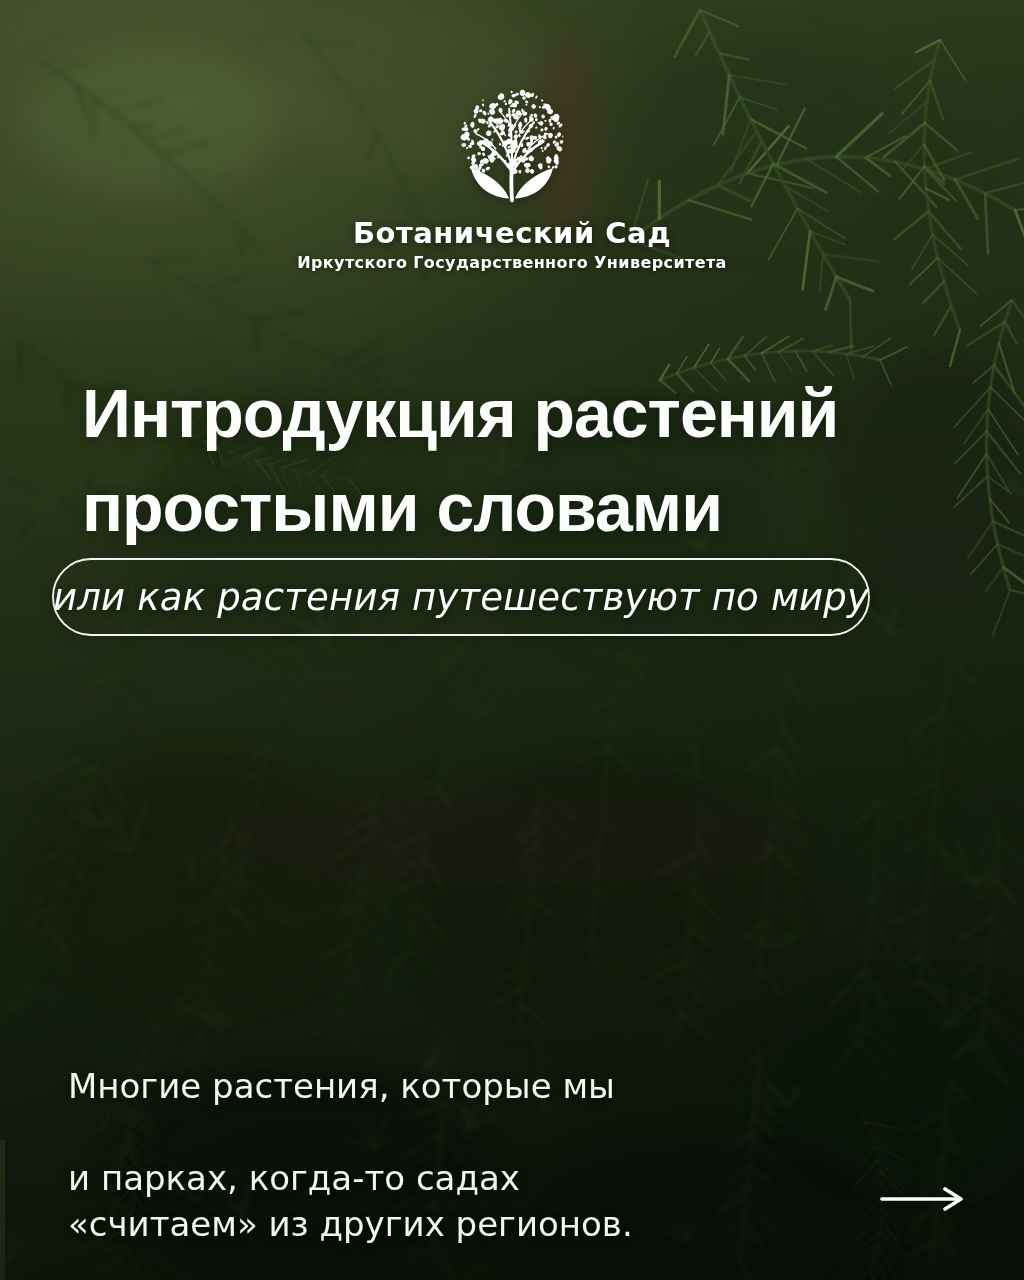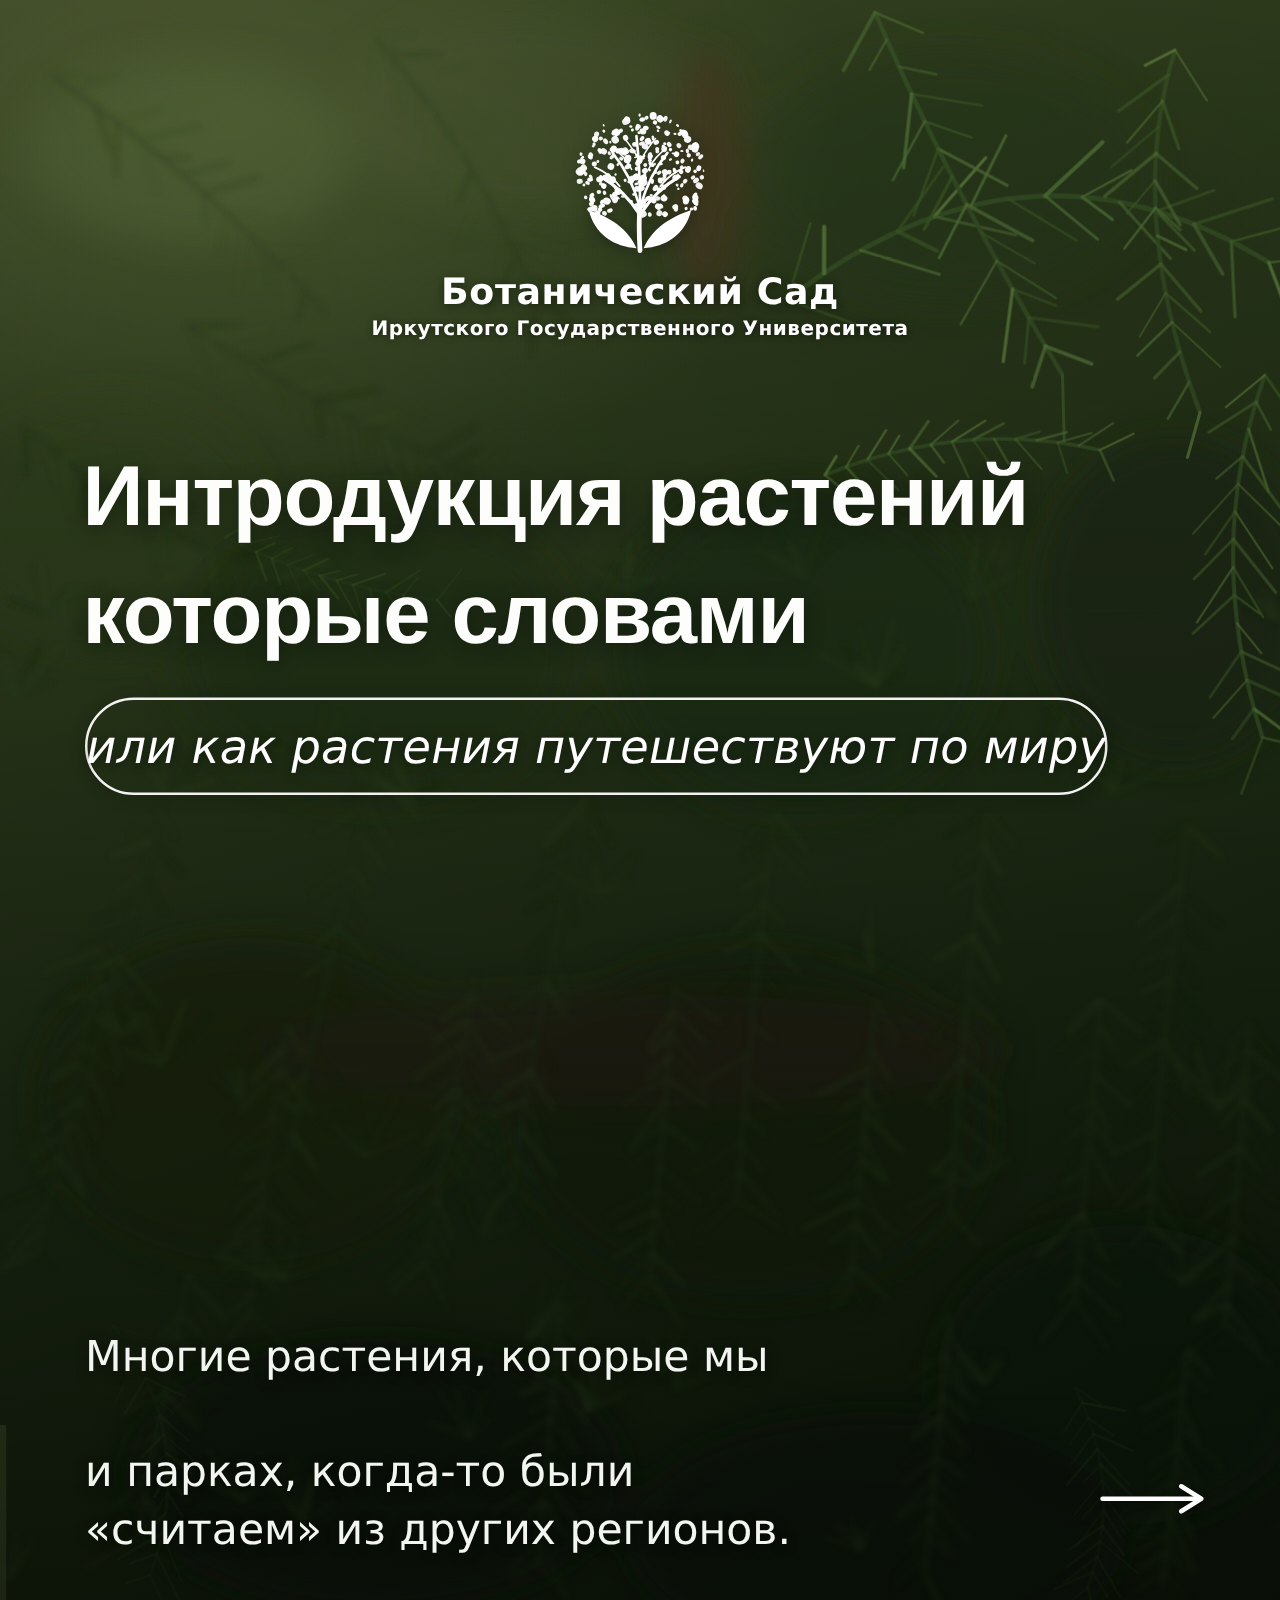--- a/index.html
+++ b/index.html
@@ -17,27 +17,27 @@
       linear-gradient(180deg, rgba(10,15,6,0.10) 0%, rgba(10,15,6,0.26) 42%, rgba(8,12,6,0.46) 72%, rgba(5,9,4,0.60) 100%);
   }
   .logo{position:absolute;left:0;top:84px;width:1024px;text-align:center;color:#fff;}
   .logo-tree{width:124px;height:128px;margin:0 auto;display:block;
     filter:drop-shadow(0 2px 6px rgba(0,0,0,0.35));}
   .logo-title{margin-top:4px;font-size:29px;font-weight:700;letter-spacing:0.5px;
     text-shadow:0 2px 8px rgba(0,0,0,0.45);}
   .logo-subtitle{margin-top:3px;font-size:16px;font-weight:700;letter-spacing:0.4px;
     text-shadow:0 1px 5px rgba(0,0,0,0.5);}
   .hero-title{
-    position:absolute;left:66px;top:350px;margin:0;width:920px;
+    position:absolute;left:66px;top:350px;margin:16px;width:920px;
     font-family:"Liberation Sans",sans-serif;font-weight:700;
     font-size:68px;line-height:94px;letter-spacing:-1px;color:#fdfefc;
     text-shadow:0 3px 16px rgba(0,0,0,0.35);
   }
   .tagline-pill{
-    position:absolute;left:68px;top:558px;width:814px;height:74px;
+    position:absolute;left:52px;top:558px;width:814px;height:74px;
     border:2px solid rgba(255,255,255,0.94);border-radius:40px;
     display:flex;align-items:center;justify-content:center;
     box-shadow:0 2px 14px rgba(0,0,0,0.18);
   }
   .tagline-pill span{
     font-style:italic;font-size:37px;color:#ffffff;letter-spacing:0.2px;
     text-shadow:0 2px 8px rgba(0,0,0,0.35);white-space:nowrap;
   }
   .footer-text{
     position:absolute;left:68px;top:1029px;width:640px;
@@ -1371,30 +1371,30 @@
           <ellipse cx="82.492640916728" cy="49.39035756673186" rx="1.699751809728332" ry="1.1483697703606497" transform="rotate(177.7776756277308 82.492640916728 49.39035756673186)" opacity="0.9680073260888458"></ellipse>
           <ellipse cx="44.87799780709935" cy="25.781808839808008" rx="1.0257473866222426" ry="0.8597336361784377" transform="rotate(16.794729907996953 44.87799780709935 25.781808839808008)" opacity="0.9334632638841868"></ellipse>
           <ellipse cx="56.57828459766189" cy="61.1731187584462" rx="1.2366251025581732" ry="1.2137798496431798" transform="rotate(24.357668752782047 56.57828459766189 61.1731187584462)" opacity="0.9515879820659757"></ellipse>
           <ellipse cx="15.554387048275878" cy="41.10544963724304" rx="1.4920943008502945" ry="1.2493134385463427" transform="rotate(102.8075140574947 15.554387048275878 41.10544963724304)" opacity="0.9554794606566429"></ellipse>
         </g>
       </svg>
     <div class="logo-title">Ботанический Сад</div>
     <div class="logo-subtitle">Иркутского Государственного Университета</div>
   </header>
 
-  <h1 class="hero-title"><span>Интродукция растений</span><br><span>которые словами</span></h1>
+  <h1 class="hero-title"><span>Интродукция растений</span><br><span>простыми словами</span></h1>
 
   <div class="tagline-pill">
     <span>или как растения путешествуют по миру</span>
   </div>
 
   <p class="footer-text">
     <span>Многие растения, которые мы</span><br>
     <br>
-    <span>и парках, когда-то были</span><br>
+    <span>и парках, когда-то садах</span><br>
     <span>«считаем» из других регионов.</span>
   </p>
 
   <svg class="arrow-next" viewBox="0 0 96 28">
     <line x1="3" y1="14" x2="80" y2="14" stroke="#ffffff" stroke-width="3.6" stroke-linecap="round"></line>
     <path d="M66,4 L82,14 L66,24" fill="none" stroke="#ffffff" stroke-width="3.6" stroke-linecap="round" stroke-linejoin="round"></path>
   </svg>
 </div>
 
 </body></html>

